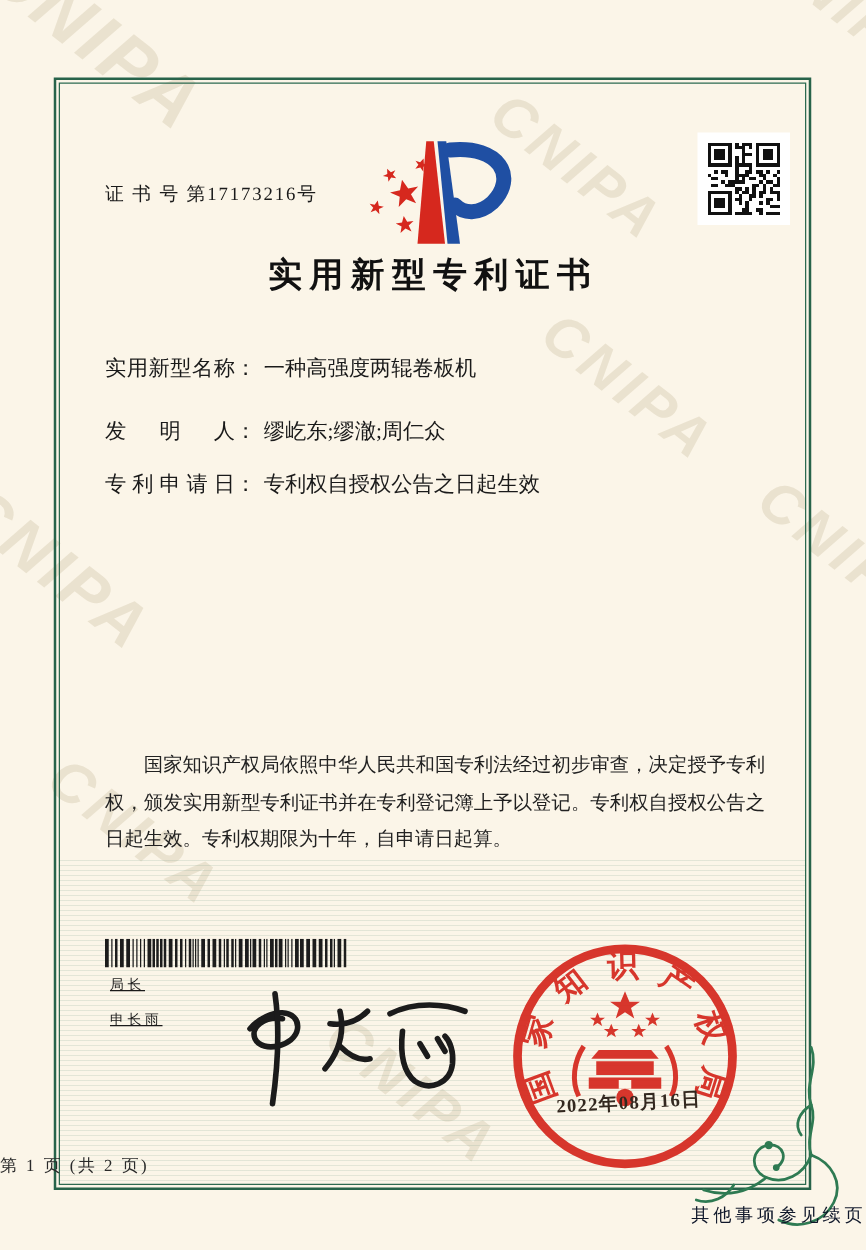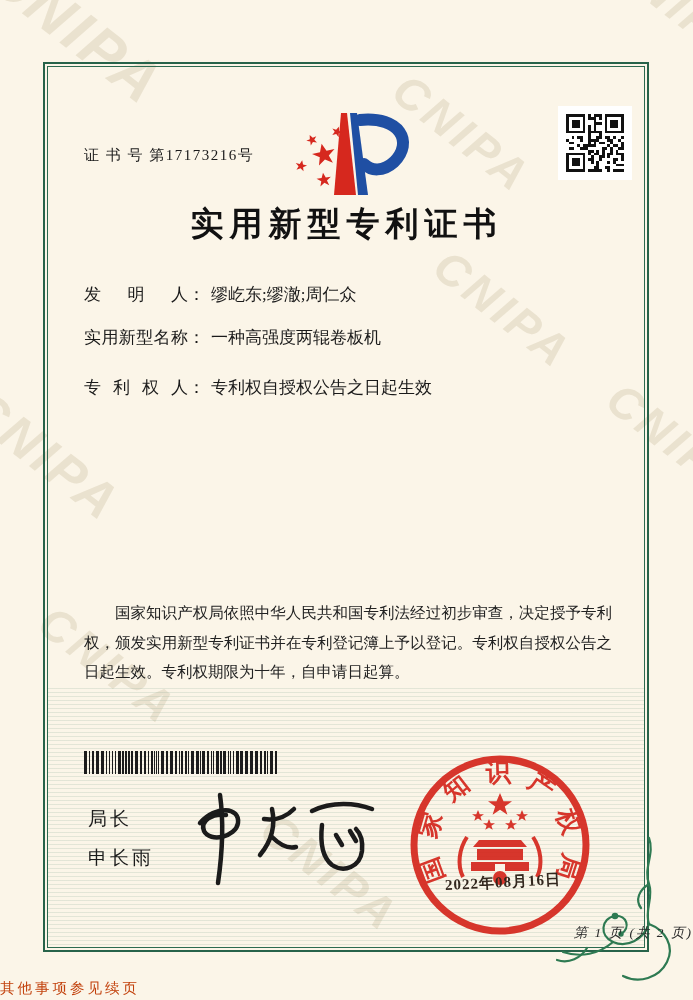--- a/index.html
+++ b/index.html
@@ -43,57 +43,57 @@
     position:absolute;left:84px;top:106px;
     font-size:15px;letter-spacing:1.5px;z-index:2;margin-top:40px;
   }
   .logo{position:absolute;left:278px;top:110px;z-index:2;}
   .qr{
     position:absolute;left:558px;top:106px;width:74px;height:74px;
     background:#ffffff;z-index:2;display:flex;align-items:center;justify-content:center;
   }
   .title{
     position:absolute;left:0;top:202px;width:100%;margin:0;
-    text-align:center;font-size:33px;font-weight:bold;letter-spacing:6px;
+    text-align:center;font-size:27px;font-weight:bold;letter-spacing:6px;
     z-index:2;color:#111;
   }
   .fields{position:absolute;left:84px;top:284px;width:530px;z-index:2;font-size:17px;}
   .frow{position:relative;margin-bottom:21px;line-height:22px;white-space:nowrap;}
   .frow.first{margin-bottom:28px;}
   .flabel{
     display:inline-block;width:104px;
     text-align:justify;text-align-last:justify;
     vertical-align:baseline;
   }
   .fcolon{display:inline-block;}
   .fvalue{margin-left:6px;}
   .pair2{position:absolute;left:251px;top:0;}
   .paras{position:absolute;left:84px;top:598px;width:528px;z-index:2;}
   .paras p{
     margin:0;font-size:15.5px;line-height:29.5px;
     text-align:justify;text-indent:2em;color:#222;
   }
   .barcode{position:absolute;left:84px;top:751px;z-index:2;}
-  .director{position:absolute;left:88px;top:806px;z-index:2;font-size:19px;letter-spacing:3px;}
+  .director{position:absolute;left:88px;top:780px;z-index:2;font-size:11px;letter-spacing:3px;text-decoration:underline;}
   .director div{margin-bottom:13px;}
   .sig{position:absolute;left:180px;top:783px;z-index:2;}
   .seal{position:absolute;left:405px;top:745px;z-index:3;opacity:0.93;}
   .seal-date{
     position:absolute;left:428px;top:873px;width:150px;z-index:4;
     font-size:15px;font-weight:bold;letter-spacing:1px;color:#33281f;
     text-align:center;transform:rotate(-3deg);
   }
   .flourish{position:absolute;left:543px;top:836px;z-index:2;}
   .page-num{
-    position:absolute;left:0;top:924px;width:100%;text-align:right;
-    font-size:13.5px;letter-spacing:2px;z-index:2;color:#2a2a2a;font-style:italic;
+    position:absolute;left:0;top:924px;width:100%;text-align:left;
+    font-size:13.5px;letter-spacing:2px;z-index:2;color:#2a2a2a;
   }
   .cont-note{
-    position:absolute;left:0;top:963px;width:100%;text-align:left;
-    font-size:14.5px;letter-spacing:3px;z-index:2;color:#c2410c;margin-top:16px;
+    position:absolute;left:0;top:963px;width:100%;text-align:right;
+    font-size:14.5px;letter-spacing:3px;z-index:2;color:#0f172a;
   }
 </style>
 </head>
 <body>
 
 <div class="paper">
 
   <div id="wm-layer">
       <span class="wm" style="left: -25px; top: -5px; font-size: 60px;">CNIPA</span>
       <span class="wm" style="left: 382px; top: 106px; font-size: 46px;">CNIPA</span>
@@ -253,28 +253,28 @@
         <rect x="16" y="2" width="3" height="3" fill="#111"></rect>
         <rect x="0" y="14" width="7" height="7" fill="#111"></rect>
         <rect x="1" y="15" width="5" height="5" fill="#fff"></rect>
         <rect x="2" y="16" width="3" height="3" fill="#111"></rect>
       </svg>
   </div>
 
   <h1 class="title">实用新型专利证书</h1>
 
   <div class="fields">
-    <div class="frow">
-      <span class="flabel">发明人</span><span class="fcolon">：</span><span class="fvalue">缪屹东;缪澈;周仁众</span>
-    </div>
     <div class="frow first">
       <span class="flabel">实用新型名称</span><span class="fcolon">：</span><span class="fvalue">一种高强度两辊卷板机</span>
     </div>
     <div class="frow">
-      <span class="flabel">专利权人</span><span class="fcolon">：</span><span class="fvalue">专利权自授权公告之日起生效</span>
+      <span class="flabel">发明人</span><span class="fcolon">：</span><span class="fvalue">缪屹东;缪澈;周仁众</span>
+    </div>
+    <div class="frow">
+      <span class="flabel">专利申请日</span><span class="fcolon">：</span><span class="fvalue">专利权自授权公告之日起生效</span>
     </div>
   </div>
 
   <div class="paras">
     <p>国家知识产权局依照中华人民共和国专利法经过初步审查，决定授予专利权，颁发实用新型专利证书并在专利登记簿上予以登记。专利权自授权公告之日起生效。专利权期限为十年，自申请日起算。</p>
   </div>
 
   <svg class="barcode" id="barcode" width="196" height="23" viewBox="0 0 196 23">
       <rect x="0" y="0" width="3" height="23" fill="#1c1c1c"></rect>
       <rect x="5" y="0" width="1" height="23" fill="#1c1c1c"></rect>

